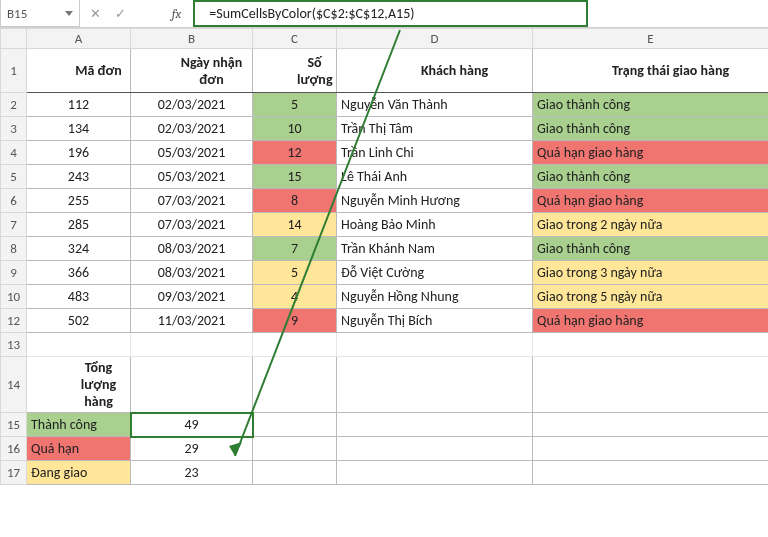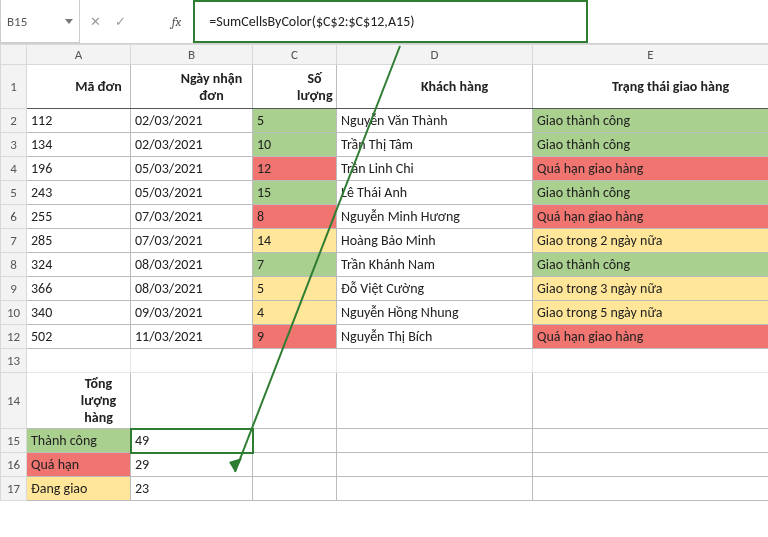--- a/index.html
+++ b/index.html
@@ -8,21 +8,21 @@
     font-family: Calibri, Arial, sans-serif;
     font-size: 14px;
     color: #222;
     background: #fff;
     width: 768px;
     position: relative;
   }
   .formula-bar {
     display: flex;
     align-items: center;
-    height: 44px;
+    height: 28px;
     border-bottom: 1px solid #d0d0d0;
     background: #fff;
   }
   .name-box {
     width: 80px;
     border: 1px solid #ccc;
     border-top: none;
     height: 100%;
     display: flex;
     align-items: center;
@@ -83,21 +83,21 @@
     background: #fff;
     font-size: 14px;
   }
   .grid .hdr td.cell {
     font-weight: bold;
     text-align: center;
     background: #fff;
     padding-left: 44px;
   }
   .grid tr.tall td.cell, .grid tr.tall td.rowh { height: 44px; }
-  .right { text-align: left; margin-left: 14px; }
+  .right { text-align: center; margin-left: 14px; }
   .left { text-align: left; }
   .green { background: #a9d08e !important; }
   .red { background: #f07470 !important; }
   .yellow { background: #ffe699 !important; }
   .colh.sel { background: #d8e8d2; color: #2e7d32; font-weight: bold; border-bottom: 2px solid #2e7d32;}
   .rowh.sel { background: #d8e8d2; color: #2e7d32; font-weight: bold; border-right: 2px solid #2e7d32;}
   .sel-cell { outline: 2px solid #2e7d32; outline-offset: -1px; }
   svg.arrow-overlay {
     position: absolute;
     top: 0; left: 0;
@@ -214,21 +214,21 @@
         <tr>
           <td class="rowh">9</td>
           <td class="cell right">366</td>
           <td class="cell right">08/03/2021</td>
           <td class="cell right yellow">5</td>
           <td class="cell left">Đỗ Việt Cường</td>
           <td class="cell left yellow">Giao trong 3 ngày nữa</td>
         </tr>
         <tr>
           <td class="rowh">10</td>
-          <td class="cell right">340</td>
+          <td class="cell right">483</td>
           <td class="cell right">09/03/2021</td>
           <td class="cell right yellow">4</td>
           <td class="cell left">Nguyễn Hồng Nhung</td>
           <td class="cell left yellow">Giao trong 5 ngày nữa</td>
         </tr>
         <tr>
           <td class="rowh">12</td>
           <td class="cell right">502</td>
           <td class="cell right">11/03/2021</td>
           <td class="cell right red">9</td>

